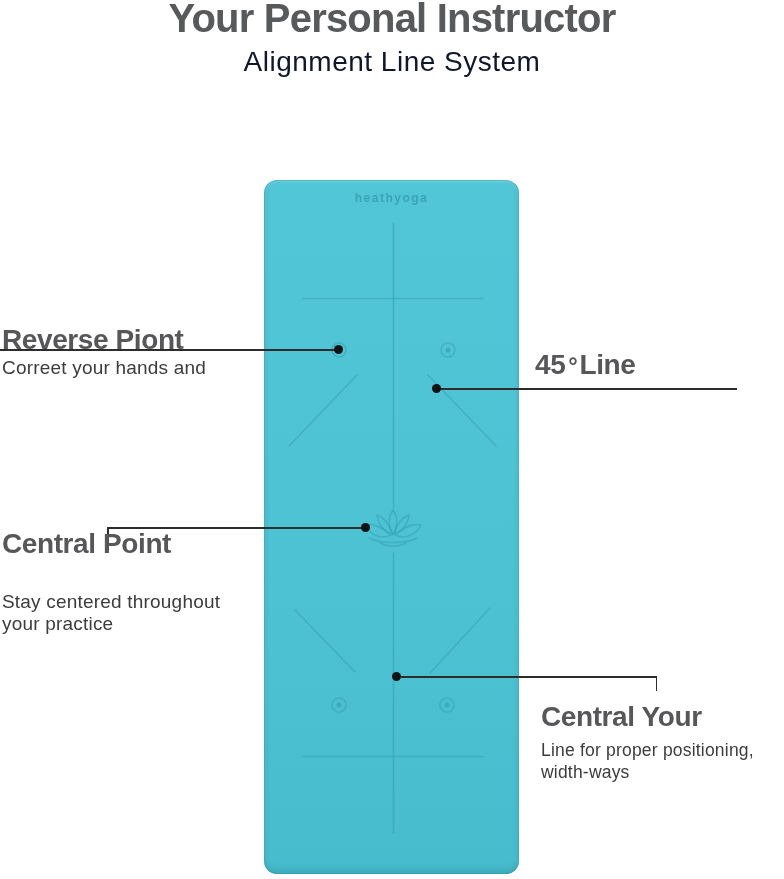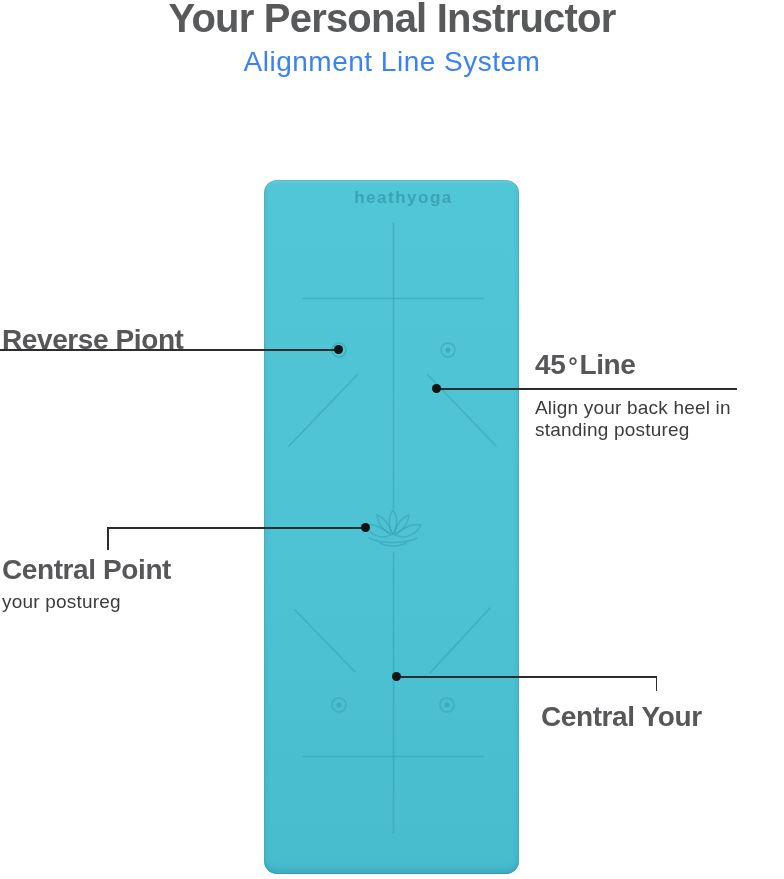--- a/index.html
+++ b/index.html
@@ -8,37 +8,37 @@
     background:#ffffff; font-family:"Liberation Sans", sans-serif;
   }
   
   .title {
     position:absolute; top:-3px; left:0; width:784px; text-align:center;
     font-size:40px; line-height:42px; font-weight:700; color:#58595b;
     letter-spacing:-0.8px; white-space:nowrap;
   }
   .subtitle {
     position:absolute; top:47px; left:0; width:784px; text-align:center;
-    font-size:28px; line-height:30px; font-weight:400; color:#3b82f6;
+    font-size:28px; line-height:30px; font-weight:400; color:#0f172a;
     letter-spacing:0.5px; white-space:nowrap;
   }
   
   .mat {
     position:absolute; left:264px; top:180px; width:255px; height:694px;
     border-radius:13px;
     background:linear-gradient(180deg,#51c6d6 0%, #4cc2d3 60%, #47bccd 100%);
     box-shadow: inset 0 0 0 1px rgba(0,90,110,0.14),
                 inset 0 -4px 6px rgba(0,80,100,0.18),
                 inset 0 2px 3px rgba(255,255,255,0.18);
   }
   .mat svg { position:absolute; left:0; top:0; }
   .brand {
     position:absolute; top:11px; left:0; width:100%; text-align:center;
-    font-size:17px; line-height:14px; font-weight:700; letter-spacing:1.5px;
-    color:rgba(8,92,112,0.32); user-select:none;padding-left:12px;
+    font-size:12px; line-height:14px; font-weight:700; letter-spacing:1.5px;
+    color:rgba(8,92,112,0.32); user-select:none;
   }
   
   .conn { position:absolute; background:#2d2d2d; }
   .conn.h { height:1.5px; }
   .conn.v { width:1.5px; }
   .dot { position:absolute; width:9px; height:9px; border-radius:50%; background:#131313; }
   
   .ann-h {
     position:absolute; font-size:28px; line-height:32px; font-weight:700;
     color:#57575a; letter-spacing:-0.4px; white-space:nowrap;
@@ -102,38 +102,40 @@
           <path d="M-13,12 C-6,16 6,16 13,12"></path>
         </g>
       </g>
     </svg>
   </div>
 
   <div class="ann-h" style="left:2px; top:308px;margin-top:16px;">Reverse Piont</div>
   <div class="conn h" style="left:0; top:349px; width:335px;"></div>
   <div class="dot" style="left:334px; top:345px;"></div>
   <div class="ann-p" style="left:2px; top:357px;">
+    <div>Correet your hands and</div>
   </div>
 
   <div class="ann-h" style="left:535px; top:349px; width:201px; text-align:left;">
     <span>45</span><span class="deg">°</span><span>Line</span>
   </div>
   <div class="conn h" style="left:440px; top:388px; width:297px;"></div>
   <div class="dot" style="left:432px; top:384px;"></div>
-  <div class="ann-p" style="left:535px; top:397px;">
-    <div>Align your back heel in</div>
-    <div>standing postureg</div>
-  </div>
 
   <div class="conn h" style="left:107px; top:527px; width:255px;"></div>
   <div class="conn v" style="left:107px; top:527px; height:23px;"></div>
   <div class="dot" style="left:361px; top:523px;"></div>
-  <div class="ann-h" style="left:2px; top:554px;">Central Point</div>
+  <div class="ann-h" style="left:2px; top:528px;">Central Point</div>
   <div class="ann-p" style="left:2px; top:591px;">
-    <div>your postureg</div>
+    <div>Stay centered throughout</div>
+    <div>your practice</div>
   </div>
 
   <div class="conn h" style="left:401px; top:676px; width:256px;"></div>
   <div class="conn v" style="left:655.5px; top:676px; height:15px;"></div>
   <div class="dot" style="left:392px; top:672px;"></div>
   <div class="ann-h" style="left:541px; top:701px;">Central Your</div>
+  <div class="ann-p" id="cl-desc" style="left:541px; top:739px;">
+    <div>Line for proper positioning,</div>
+    <div>width-ways</div>
+  </div>
 
 </div>
 
 </body></html>

